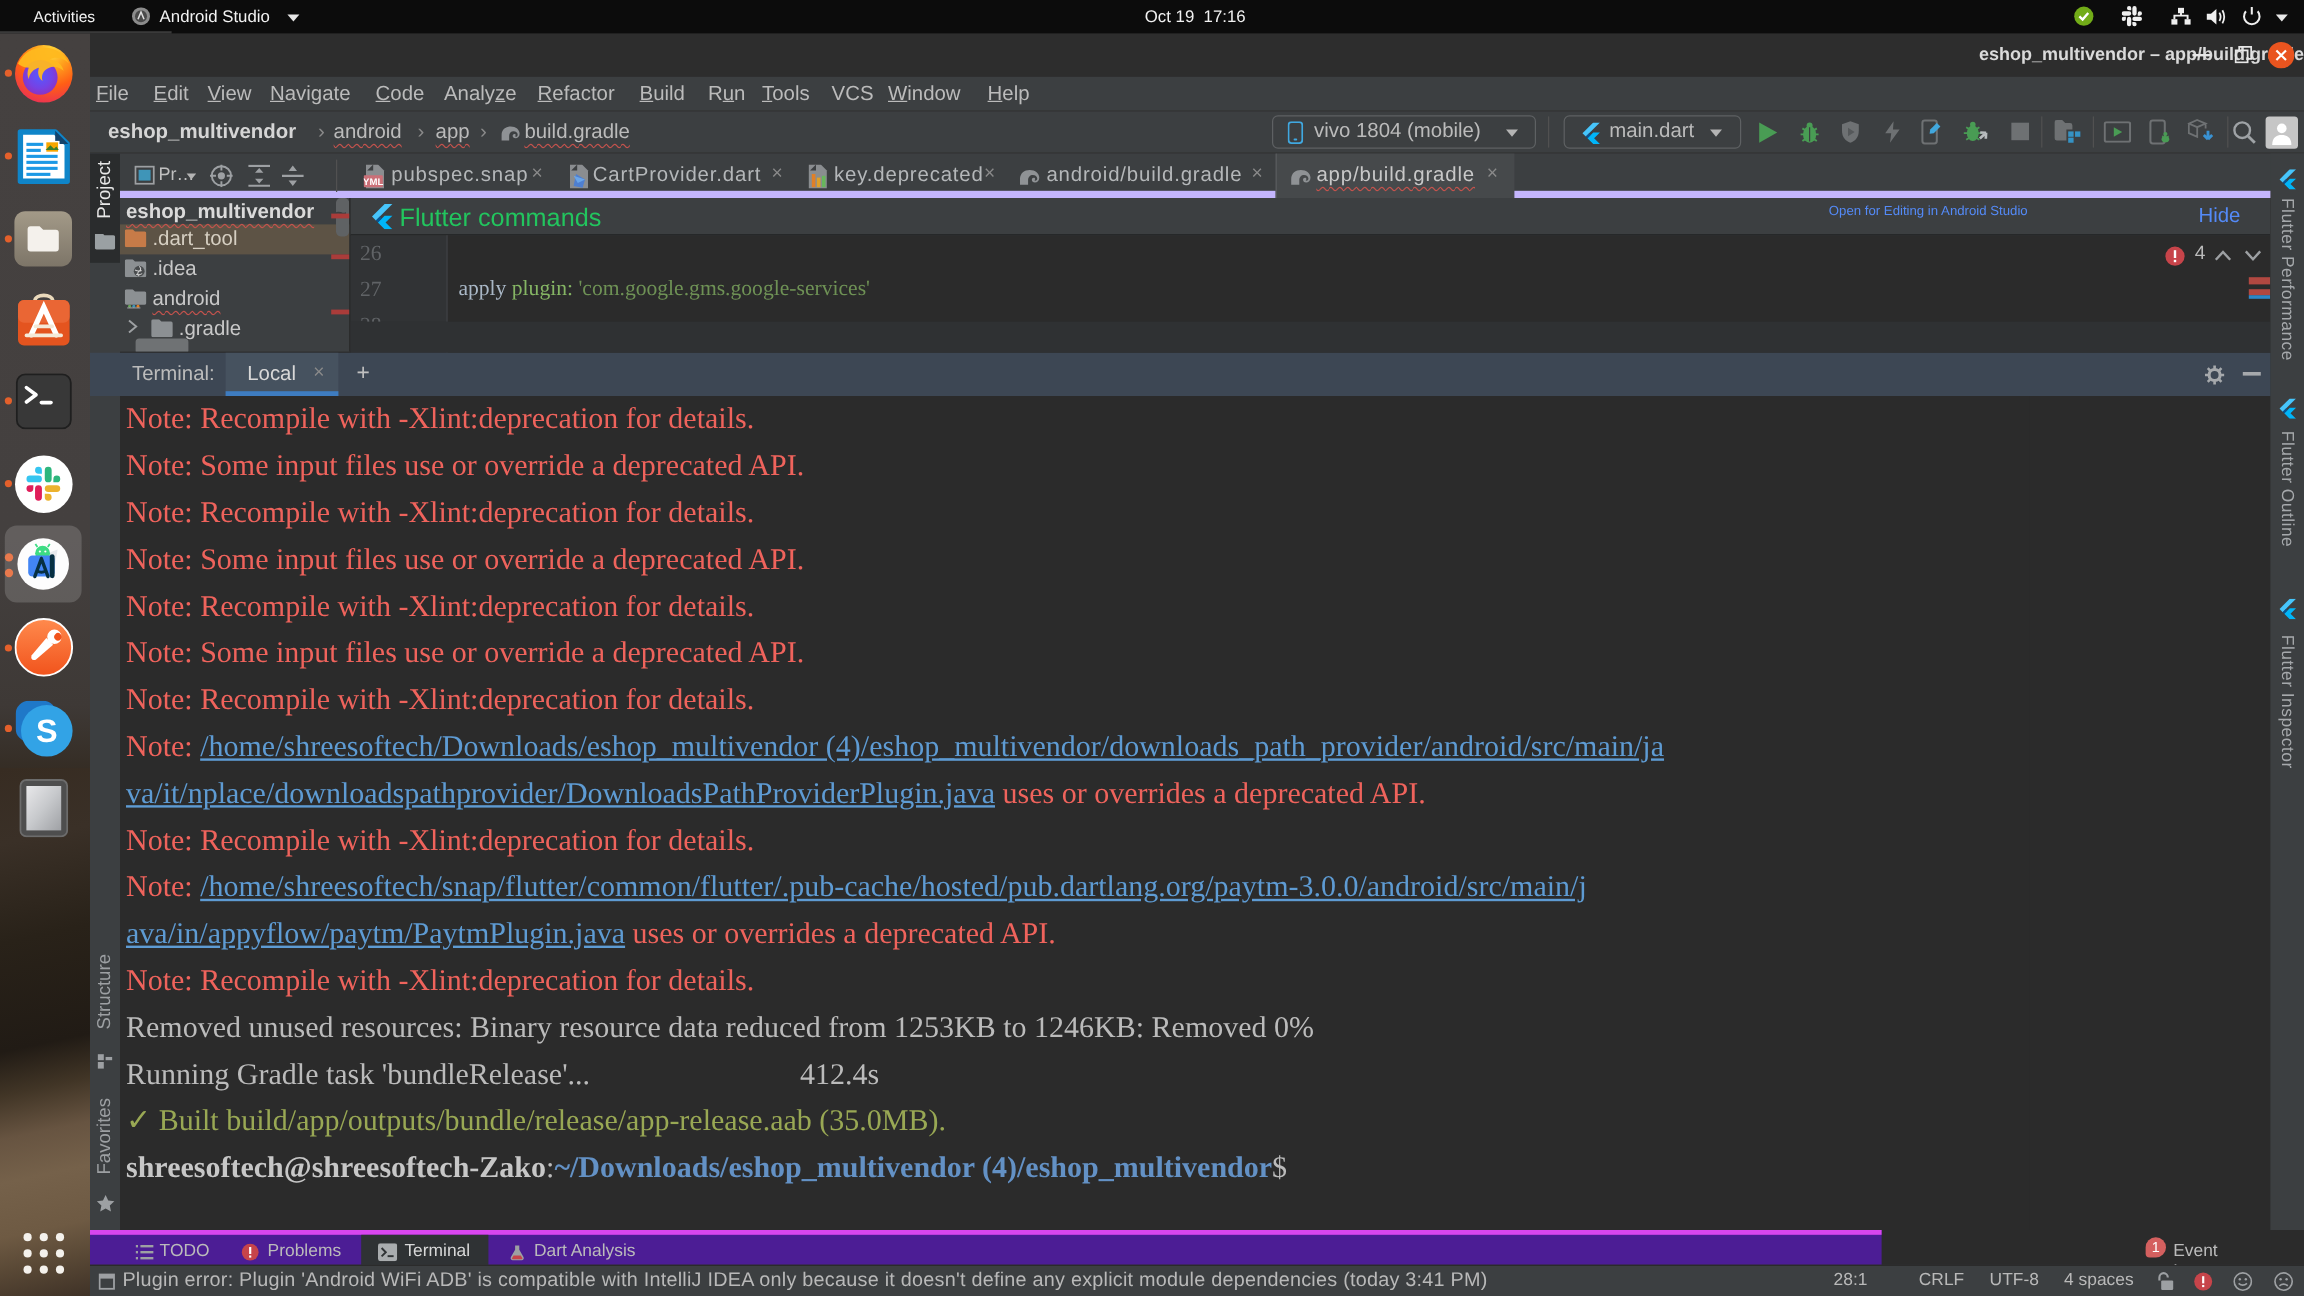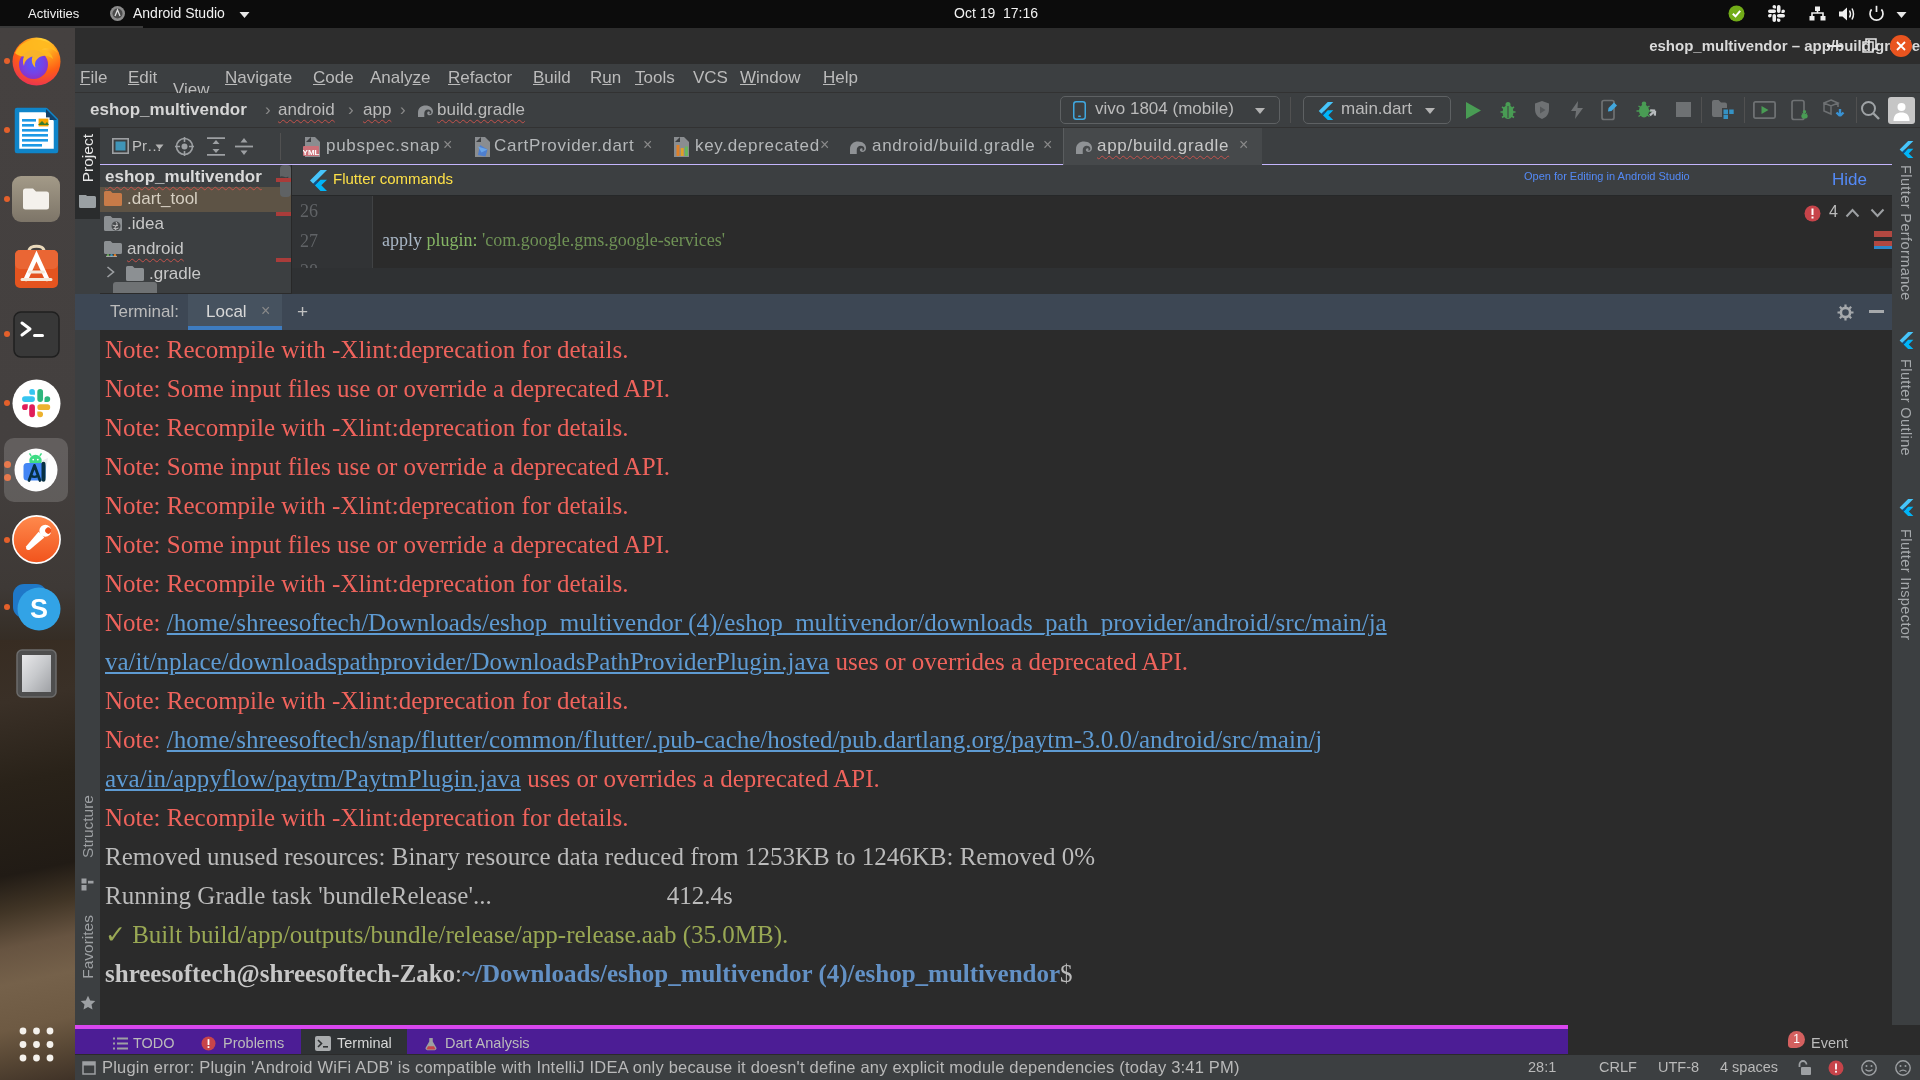--- a/index.html
+++ b/index.html
@@ -208,21 +208,21 @@
   <div class="a" style="left:1815px;top:35px"></div>
   <svg class="a" style="left:1815px;top:7px" width="22" height="22" viewBox="0 0 22 22">
       <circle cx="11" cy="11" r="11" fill="#e9541f"></circle>
       <path d="M7 7 L15 15 M15 7 L7 15" stroke="#fff" stroke-width="1.8"></path>
     </svg>
 </div>
 
 <div class="a" id="menubar" style="left:75px;top:64px;width:1845px;height:29px;background:#3c3f41;border-bottom:1px solid #323232;color:#bbbbbb;font-size:17px">
   <div class="a" style="left:5px;top:4px"><u>F</u>ile</div>
   <div class="a" style="left:53px;top:4px"><u>E</u>dit</div>
-  <div class="a" style="left:98px;top:16px"><u>V</u>iew</div>
+  <div class="a" style="left:98px;top:4px"><u>V</u>iew</div>
   <div class="a" style="left:150px;top:4px"><u>N</u>avigate</div>
   <div class="a" style="left:238px;top:4px"><u>C</u>ode</div>
   <div class="a" style="left:295px;top:4px">Analy<u>z</u>e</div>
   <div class="a" style="left:373px;top:4px"><u>R</u>efactor</div>
   <div class="a" style="left:458px;top:4px"><u>B</u>uild</div>
   <div class="a" style="left:515px;top:4px">R<u>u</u>n</div>
   <div class="a" style="left:560px;top:4px"><u>T</u>ools</div>
   <div class="a" style="left:618px;top:4px">VCS</div>
   <div class="a" style="left:665px;top:4px"><u>W</u>indow</div>
   <div class="a" style="left:748px;top:4px"><u>H</u>elp</div>
@@ -320,21 +320,21 @@
       <path d="M13.5 13.5 L19 19" stroke="#9fa3a6" stroke-width="2.4"></path>
     </svg>
   <div class="a" style="left:1813px;top:4px;width:27px;height:27px;background:#c6c6c6;border-radius:3px">
     <svg class="a" style="left:3px;top:3px" width="21" height="21" viewBox="0 0 21 21">
         <circle cx="10.5" cy="7" r="4" fill="#fff"></circle>
         <path d="M2.5 21 C2.5 14.5 6 12.5 10.5 12.5 C15 12.5 18.5 14.5 18.5 21 Z" fill="#fff"></path>
       </svg>
   </div>
 </div>
 
-<div class="a" id="tabstrip" style="left:75px;top:128px;width:1845px;height:37px;background:#3c3f41;border-bottom:1px solid #c4b5fd;color:#b4b7b9;font-size:17px">
+<div class="a" id="tabstrip" style="left:75px;top:128px;width:1845px;height:37px;background:#3c3f41;border-bottom:6px solid #c4b5fd;color:#b4b7b9;font-size:17px">
   <svg class="a" style="left:37px;top:10px" width="17" height="16" viewBox="0 0 17 16">
       <rect x="0.8" y="0.8" width="15.4" height="14.4" fill="none" stroke="#9da0a3" stroke-width="1.6"></rect>
       <rect x="3.5" y="3.5" width="10" height="9" fill="#3f95b8"></rect>
     </svg>
   <div class="a" style="left:57px;top:9px;color:#c0c0c0;font-size:15px">Pr…</div>
   <svg class="a" style="left:80px;top:16px" width="9" height="6" viewBox="0 0 9 6">
       <path d="M0.5 0.5 L4.5 5.5 L8.5 0.5 Z" fill="#b4b4b4"></path>
     </svg>
   <svg class="a" style="left:100px;top:9px" width="19" height="19" viewBox="0 0 19 19">
       <circle cx="9.5" cy="9.5" r="8" fill="none" stroke="#9da0a3" stroke-width="1.6"></circle>
@@ -448,21 +448,21 @@
   <div class="a" style="left:176px;top:93px;width:16px;height:4px;background:#aa3c3a"></div>
 </div>
 
 <div class="a" id="editor" style="left:292px;top:165px;width:1600px;height:129px;background:#2b2b2b;overflow:hidden">
   <div class="a" style="left:0;top:0;width:1600px;height:31px;background:#3c3f41;border-bottom:1px solid #262829"></div>
   <svg class="a" style="left:16px;top:5px" width="21" height="21" viewBox="0 0 24 24">
       <path fill="#47C5FB" d="M14.3 0 L21.7 0 L6 15.7 L2.3 12 Z"></path>
       <path fill="#00B5F8" d="M21.7 11.1 L14.3 11.1 L7.86 17.53 L14.3 24 L21.7 24 L15.2 17.5 Z"></path>
       <path fill="#00569E" d="M7.86 17.53 L11.6 13.8 L9.75 11.95 L6 15.7 Z" opacity="0.9"></path>
     </svg>
-  <div class="a" style="left:41px;top:5px;color:#fde047;font-size:15px">Flutter commands</div>
+  <div class="a" style="left:41px;top:5px;color:#22c55e;font-size:21px">Flutter commands</div>
   <div class="a" style="left:1232px;top:5px;color:#548af7;font-size:11px">Open for Editing in Android Studio</div>
   <div class="a" style="left:1540px;top:5px;color:#548af7;font-size:17px">Hide</div>
   <div class="a" style="left:0;top:31px;width:81px;height:98px;background:#313335;border-right:1px solid #404244"></div>
   <div class="a mono" style="left:8px;top:31px;width:18px;color:#606366;font-size:18px;line-height:30px;text-align:right">26<br>27<br>28</div>
   <div class="a mono" style="left:90px;top:66px;font-size:18px;line-height:18px"><span style="color:#a9b7c6">apply </span><span style="color:#85b564">plugin:</span><span style="color:#a9b7c6"> </span><span style="color:#6e9155">'com.google.gms.google-services'</span></div>
   <div class="a" style="left:0px;top:103px;width:1600px;height:26px;background:#2f3133"></div>
   <svg class="a" style="left:1512px;top:40px" width="17" height="17" viewBox="0 0 17 17">
       <circle cx="8.5" cy="8.5" r="8" fill="#c7444a"></circle>
       <rect x="7.5" y="3.5" width="2" height="6.5" fill="#fff"></rect>
       <rect x="7.5" y="11.5" width="2" height="2" fill="#fff"></rect>

